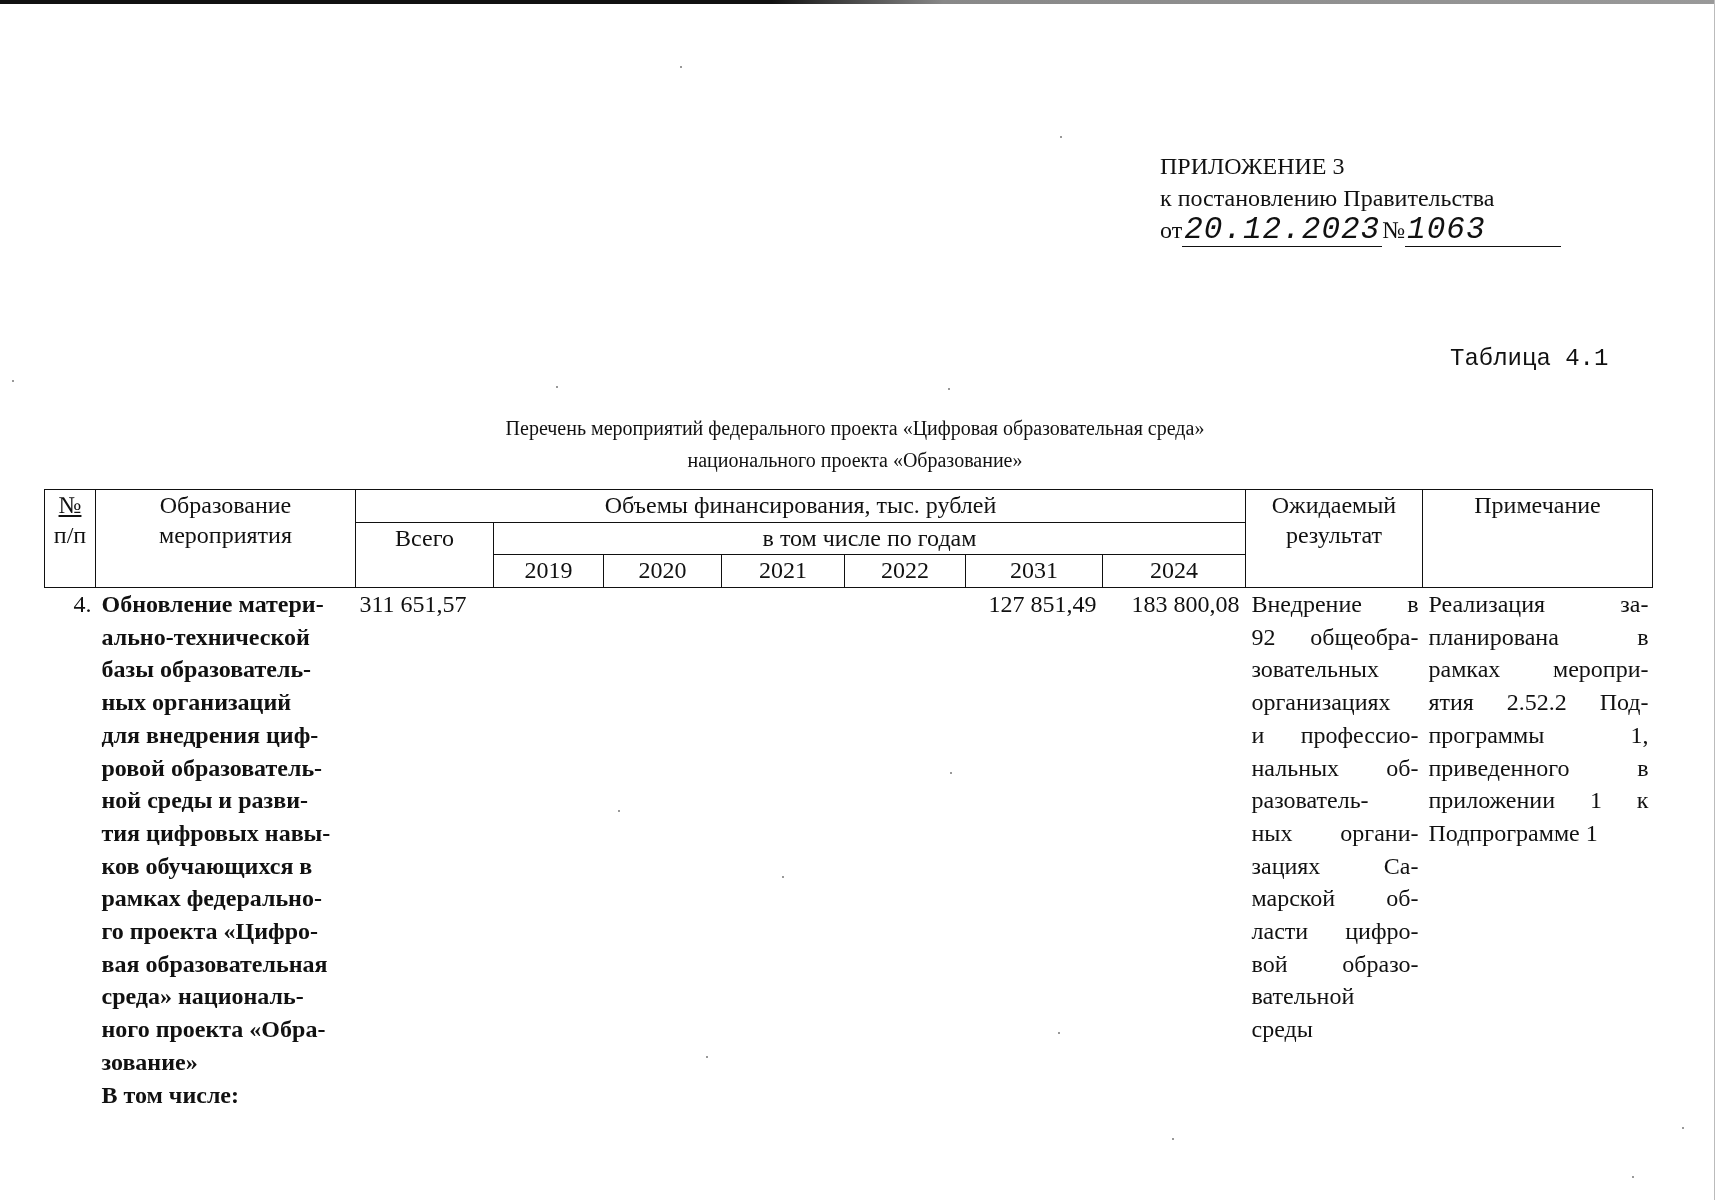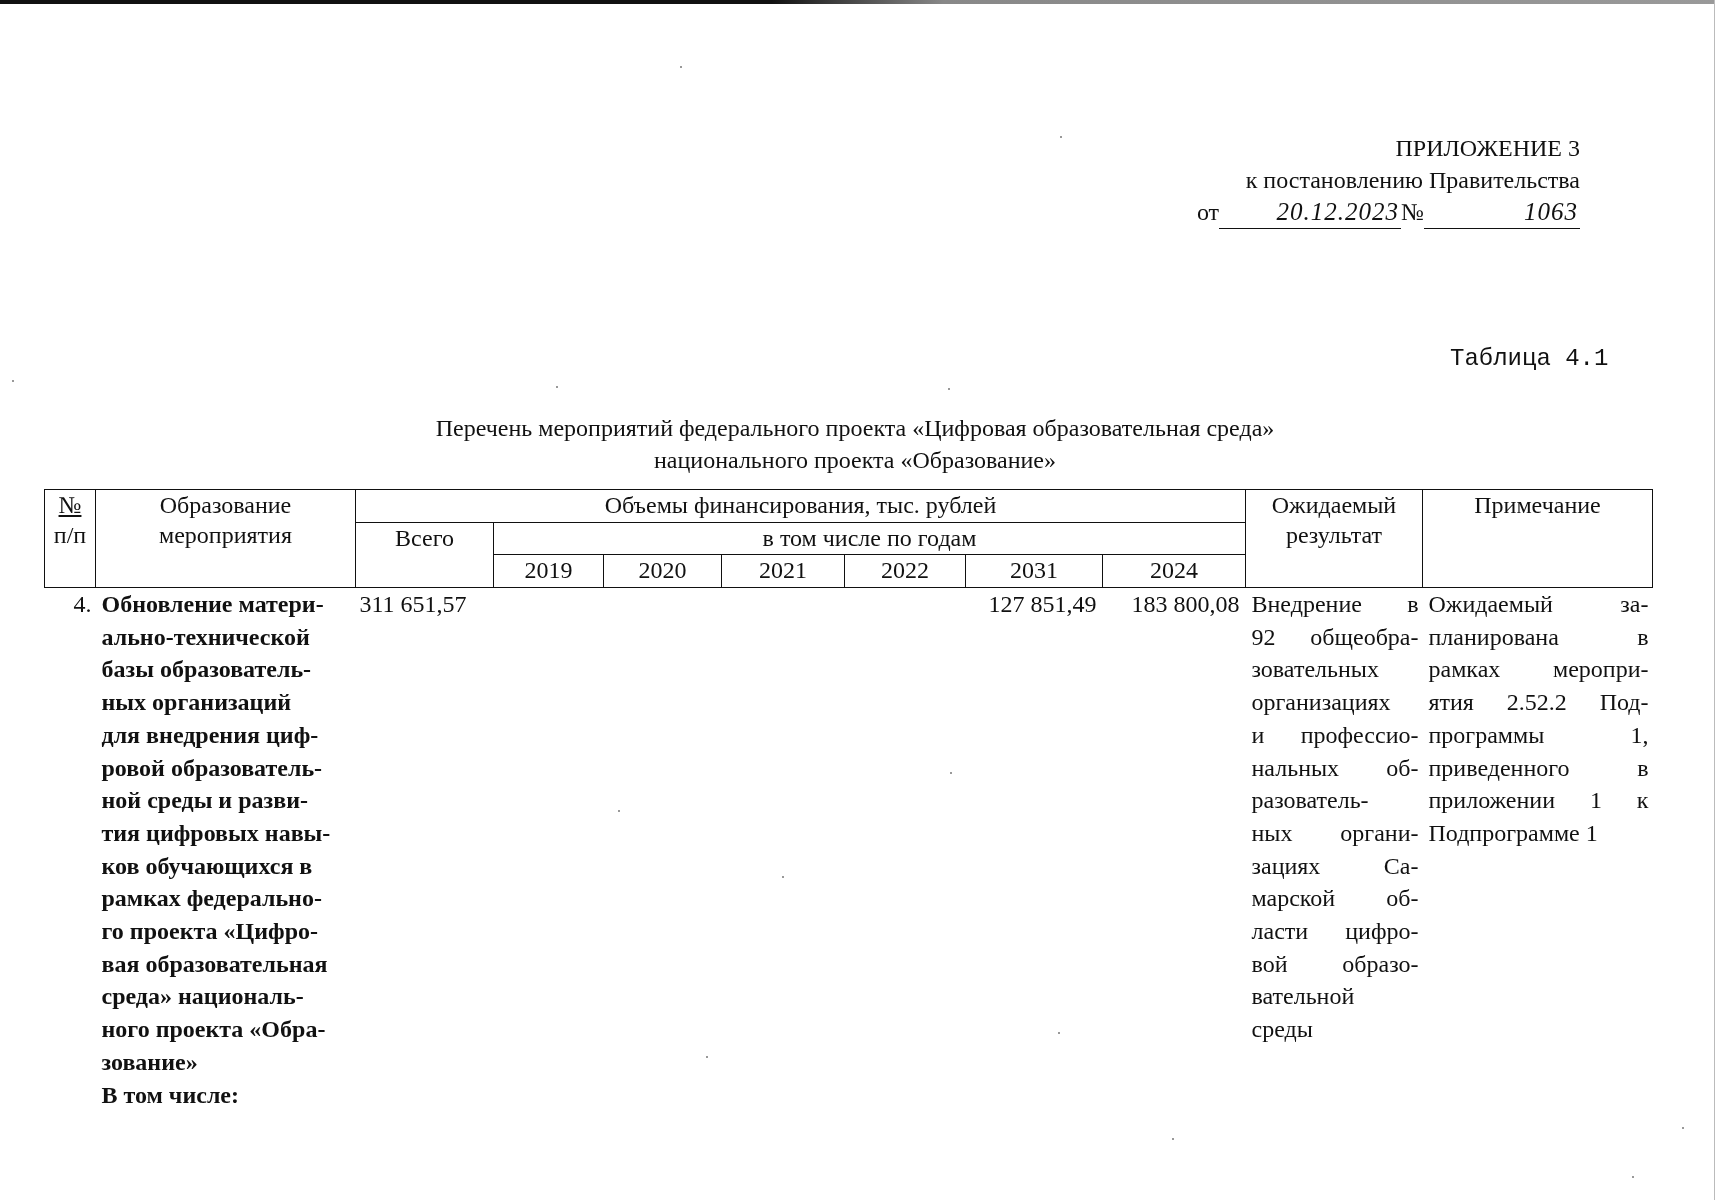--- a/index.html
+++ b/index.html
@@ -9,37 +9,37 @@
       font-family: "Liberation Serif", "DejaVu Serif", serif;
     }
     .scan-top {
       position: absolute; left: 0; top: 0; width: 1715px; height: 4px;
       background: linear-gradient(to right, #111 0, #111 45%, #888 55%, #999 100%);
     }
     .scan-right {
       position: absolute; right: 0; top: 0; width: 1px; height: 1200px; background: #bbb;
     }
     .appendix {
-      position: absolute; left: 1160px; top: 132px; width: 420px;
-      text-align: right; font-size: 24px; line-height: 32px;
+      position: absolute; left: 1160px; top: 150px; width: 420px;
+      text-align: left; font-size: 24px; line-height: 32px;
     }
     .appendix .line { display: block; white-space: nowrap; }
     .hand {
-      font-family: Liberation Serif, serif; font-style: italic; font-size: 25px;
+      font-family: Liberation Mono, monospace; font-style: italic; font-size: 31px;
       border-bottom: 1.5px solid #111; display: inline-block; padding: 0 2px;
       letter-spacing: 1px;
     }
     .hand.date { min-width: 178px; }
     .hand.num { min-width: 152px; }
     .table-label {
       position: absolute; left: 1450px; top: 345px; font-size: 24px; font-family: Liberation Mono, monospace;
     }
     .doc-title {
       position: absolute; left: 250px; top: 412px; width: 1210px;
-      text-align: center; font-size: 24px; line-height: 32px;
+      text-align: center; font-size: 20px; line-height: 32px;
     }
     table.grid {
       position: absolute; left: 44px; top: 489px;
       border-collapse: collapse; table-layue: fixed; font-size: 24px;
     }
     table.grid th {
       border: 1.5px solid #111; font-weight: normal; padding: 0; line-height: 30px;
       text-align: center; vertical-align: top;
     }
     table.grid td {
@@ -163,21 +163,21 @@
         <span class="plain">разователь-</span>
         <span class="just">ных органи-</span>
         <span class="just">зациях Са-</span>
         <span class="just">марской об-</span>
         <span class="just">ласти цифро-</span>
         <span class="just">вой образо-</span>
         <span class="plain">вательной</span>
         <span class="plain">среды</span>
       </td>
       <td style="padding-left:6px">
-        <span class="just">Ожидаемый за-</span>
+        <span class="just">Реализация за-</span>
         <span class="just">планирована в</span>
         <span class="just">рамках меропри-</span>
         <span class="just">ятия 2.52.2 Под-</span>
         <span class="just">программы 1,</span>
         <span class="just">приведенного в</span>
         <span class="just">приложении 1 к</span>
         <span class="plain">Подпрограмме 1</span>
       </td>
     </tr>
   </tbody>

